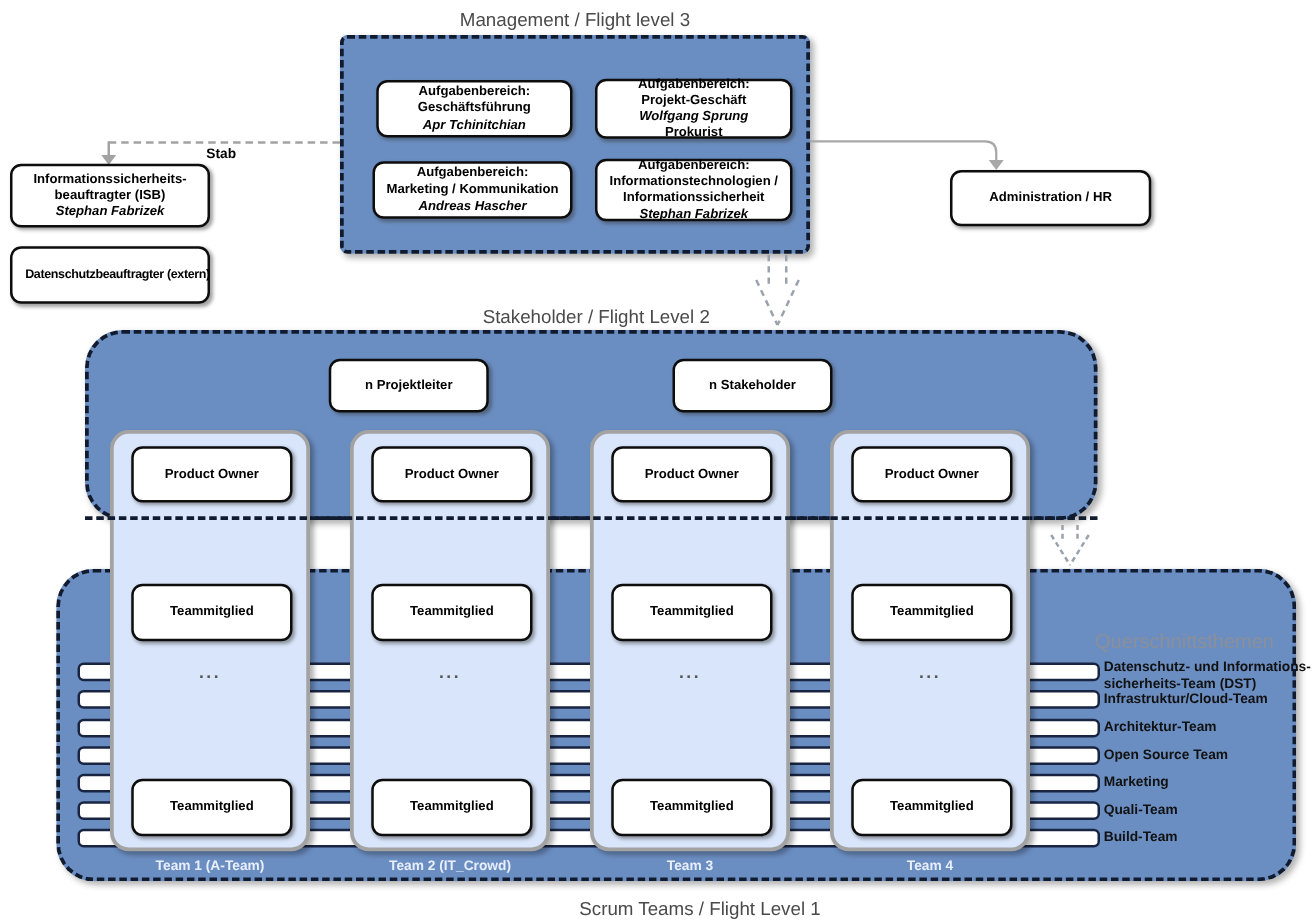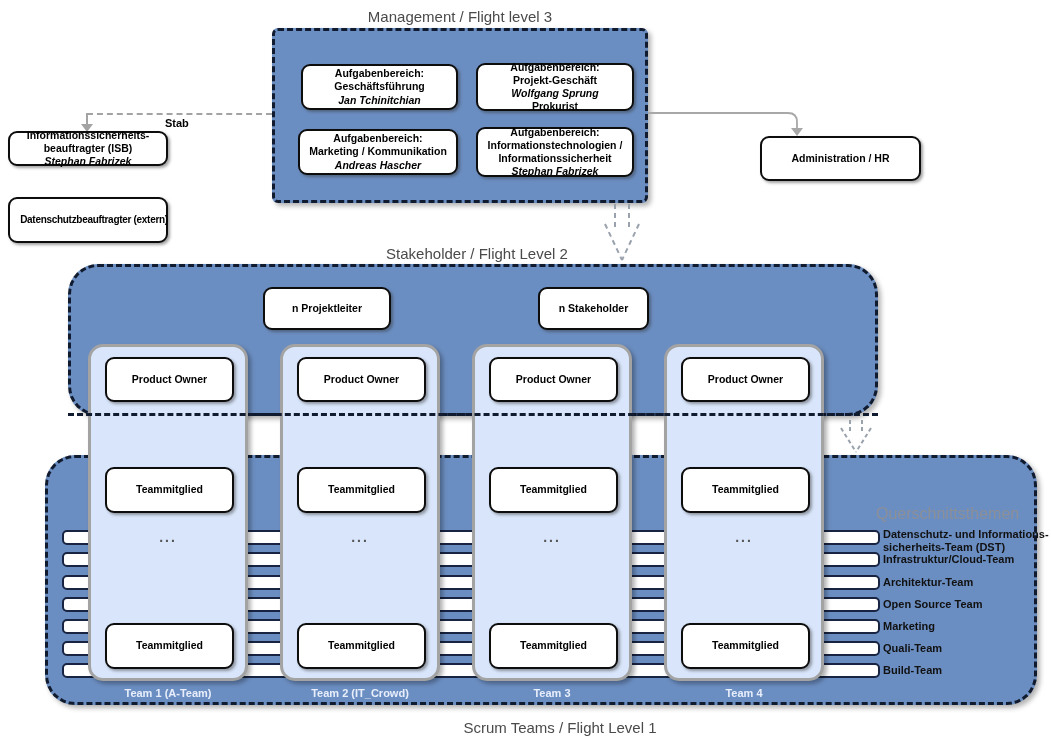--- a/index.html
+++ b/index.html
@@ -46,21 +46,21 @@
 <body>
 
 <div id="canvas">
 
   <div class="level-title" style="left:272px; top:8px; width:376px;">Management / Flight level 3</div>
 
   <div class="section" style="left:272px; top:28px; width:376px; height:175px; border-radius:6px;">
     <div class="wbox" style="left:26px; top:33px; width:157px; height:46px;">
       <div>Aufgabenbereich:</div>
       <div>Geschäftsführung</div>
-      <div class="ital">Jan Tchinitchian</div>
+      <div class="ital">Apr Tchinitchian</div>
     </div>
     <div class="wbox" style="left:201px; top:32px; width:158px; height:48px;">
       <div>Aufgabenbereich:</div>
       <div>Projekt-Geschäft</div>
       <div class="ital">Wolfgang Sprung</div>
       <div>Prokurist</div>
     </div>
     <div class="wbox" style="left:23px; top:98px; width:160px; height:46px;">
       <div>Aufgabenbereich:</div>
       <div>Marketing / Kommunikation</div>
@@ -72,21 +72,21 @@
       <div>Informationssicherheit</div>
       <div class="ital">Stephan Fabrizek</div>
     </div>
   </div>
 
   <div class="dash-h" style="left:87px; top:113px; width:185px;"></div>
   <div class="dash-v" style="left:86px; top:113px; height:12px;"></div>
   <div class="tri-down" style="left:81px; top:124px;"></div>
   <div style="position:absolute; left:165px; top:117px; font-size:11px; font-weight:bold; color:#000;">Stab</div>
 
-  <div class="wbox" style="left:8px; top:131px; width:160px; height:35px;">
+  <div class="wbox" style="left:8px; top:131px; width:160px; height:51px;">
     <div>Informationssicherheits-</div>
     <div>beauftragter (ISB)</div>
     <div class="ital">Stephan Fabrizek</div>
   </div>
 
   <div class="wbox" style="left:8px; top:197px; width:160px; height:46px; font-size:10px; letter-spacing:-0.3px;padding-left:12px;">
     <div class="nowrap">Datenschutzbeauftragter (extern)</div>
   </div>
 
   <svg style="left:648px; top:103px;" width="160" height="36" viewBox="0 0 160 36">
@@ -106,21 +106,21 @@
         <path d="M37,22 L20,58"></path>
     </g>
   </svg>
 
   <div class="level-title" style="left:317px; top:245px; width:320px;">Stakeholder / Flight Level 2</div>
 
   <div class="section" style="left:68px; top:264px; width:810px; height:152px; border-radius:30px; z-index:1;">
     <div class="wbox" style="left:192px; top:20px; width:128px; height:43px;">
       <div>n Projektleiter</div>
     </div>
-    <div class="wbox" style="left:467px; top:20px; width:111px; height:43px;">
+    <div class="wbox" style="left:467px; top:20px; width:128px; height:43px;">
       <div>n Stakeholder</div>
     </div>
   </div>
 
   <div class="section" style="left:45px; top:455px; width:992px; height:250px; border-radius:30px; z-index:1;"></div>
 
   <div class="bar" style="top:530px;"></div>
   <div class="bar" style="top:552px;"></div>
   <div class="bar" style="top:575px;"></div>
   <div class="bar" style="top:597px;"></div>

